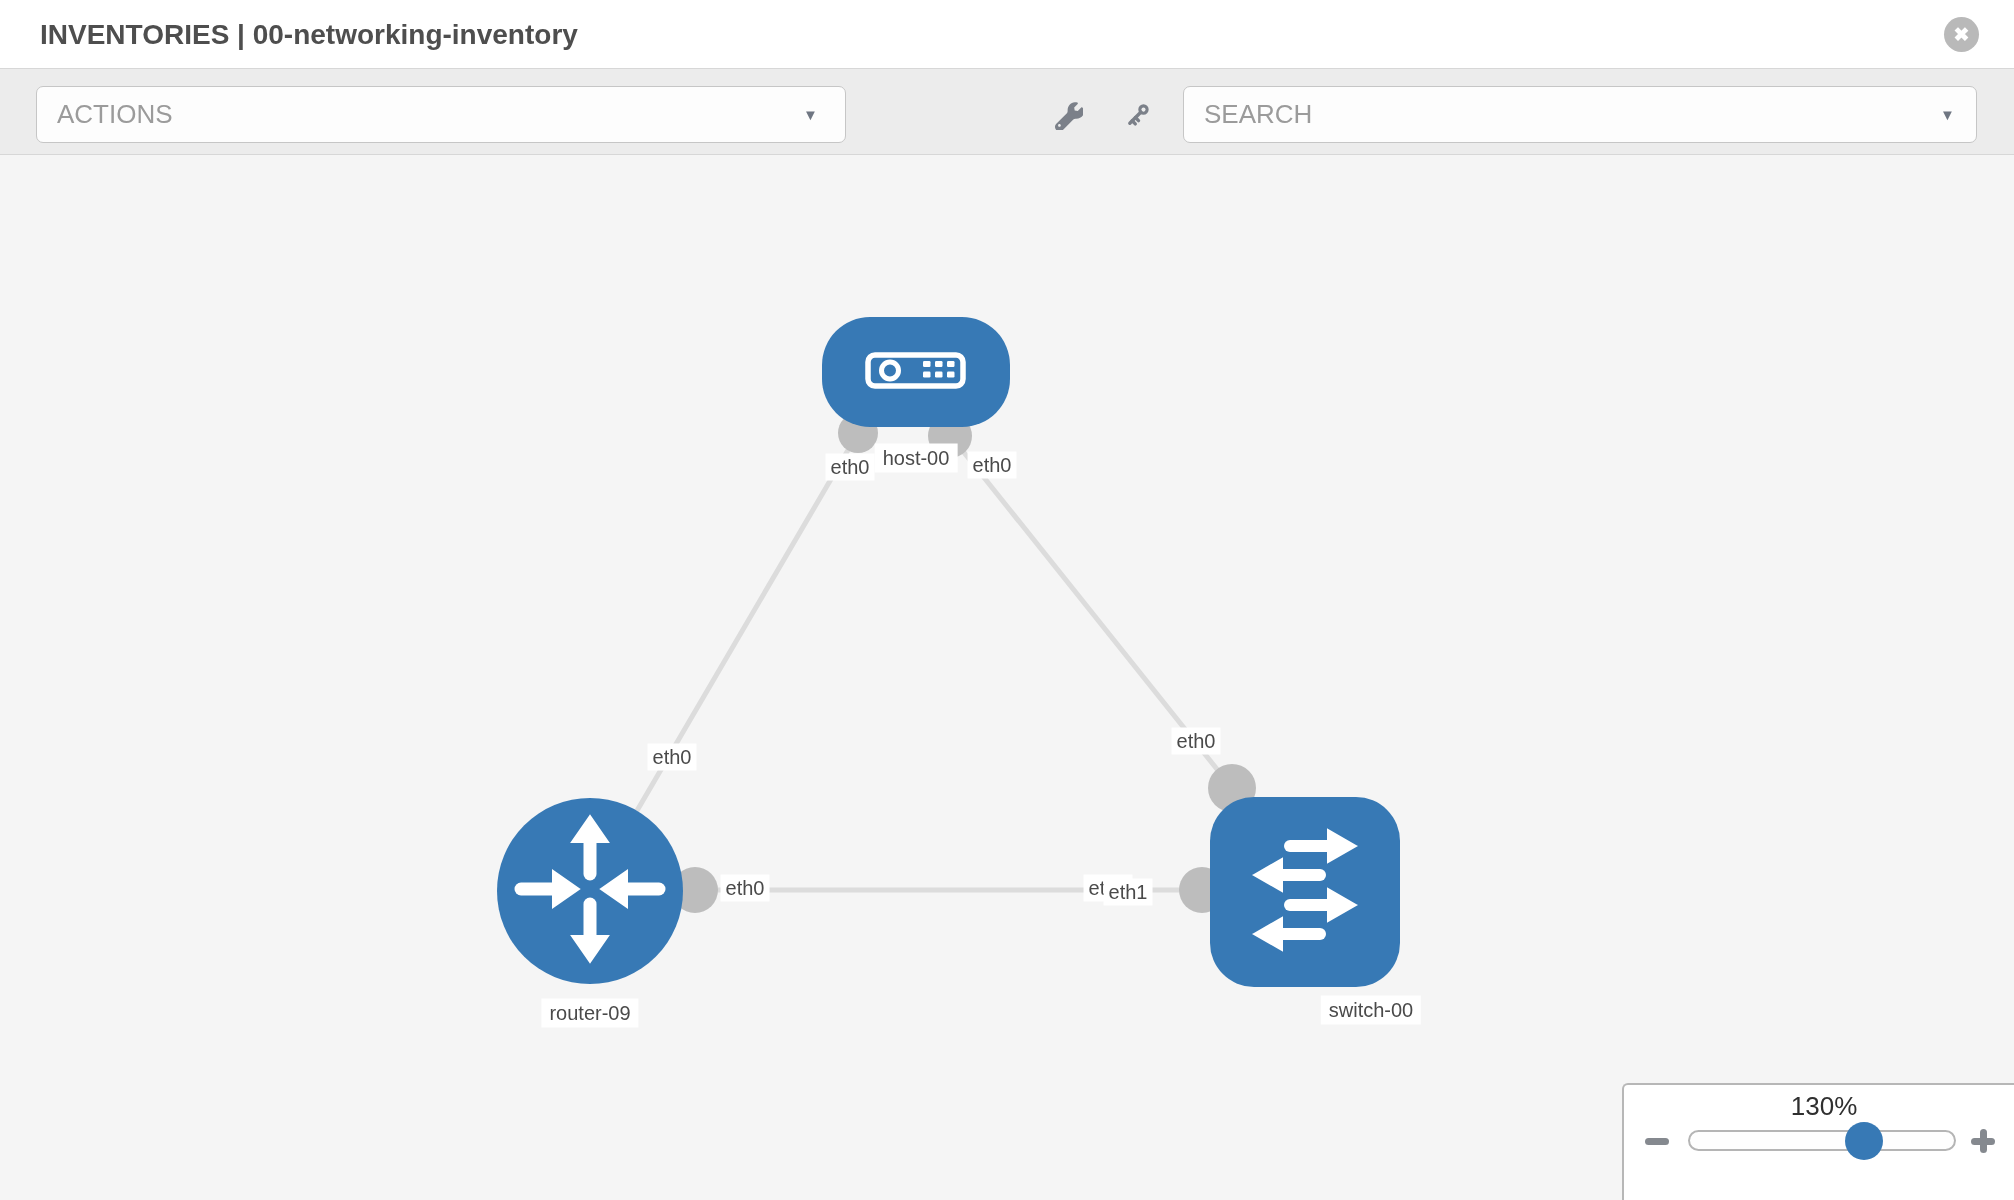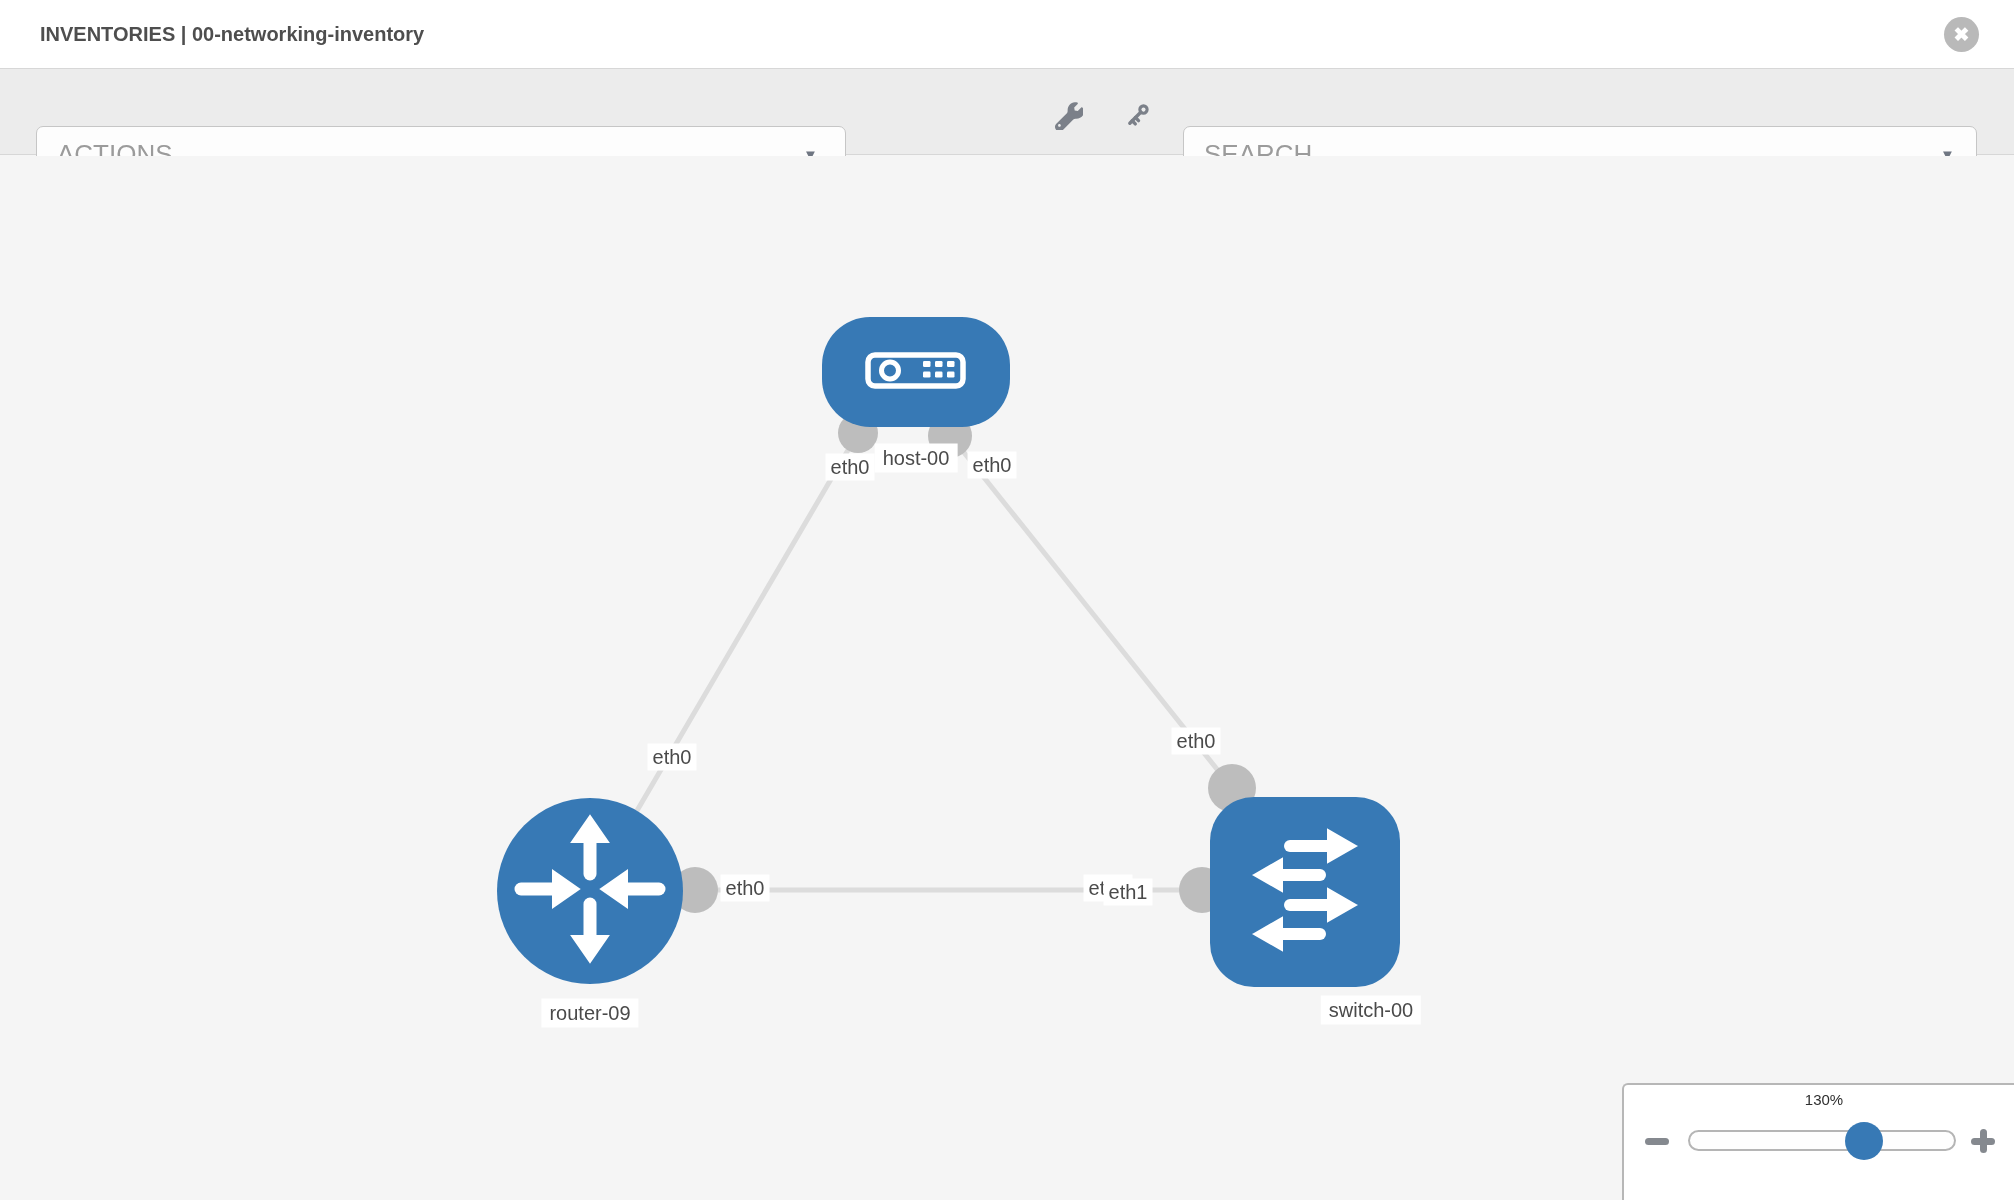--- a/index.html
+++ b/index.html
@@ -7,35 +7,35 @@
     position:relative;width:2014px;height:1200px;overflow:hidden;
     font-family:"Liberation Sans",sans-serif;background:#f5f5f5;
   }
   
   .header{
     position:absolute;top:0;left:0;width:2014px;height:69px;background:#ffffff;
     border-bottom:1px solid #d7d7d7;box-sizing:border-box;
   }
   .page-title{
     position:absolute;left:40px;top:0;line-height:69px;
-    font-size:20px;font-weight:bold;color:#4e4e4e;white-space:nowrap;
+    font-size:28px;font-weight:bold;color:#4e4e4e;white-space:nowrap;
   }
   .close-btn{
     position:absolute;left:1944px;top:17px;width:35px;height:35px;border-radius:50%;
     background:#b9b9b9;color:#ffffff;text-align:center;line-height:35px;
     font-size:19px;font-weight:bold;cursor:pointer;
   }
   
   .toolbar{
     position:absolute;top:69px;left:0;width:2014px;height:86px;background:#ececec;
     border-bottom:1px solid #d7d7d7;box-sizing:border-box;
   }
   .select-box{
     position:absolute;top:17px;height:57px;background:#fdfdfd;
-    border:1px solid #c6c6c6;border-radius:7px;box-sizing:border-box;margin-top:40px;
+    border:1px solid #c6c6c6;border-radius:7px;box-sizing:border-box;
   }
   .select-box .sel-label{
     position:absolute;left:20px;top:0;line-height:55px;font-size:26px;color:#9b9b9b;
     white-space:nowrap;
   }
   .caret{
     position:absolute;top:0;line-height:55px;font-size:15px;color:#6f7682;
   }
   .actions-box{left:36px;width:810px;}
   .search-box{left:1183px;width:794px;}
@@ -64,21 +64,21 @@
   .iface-back{z-index:4;}
   .iface-front{z-index:5;}
   
   .zoom-panel{
     position:absolute;left:1622px;top:927px;width:392px;height:117px;background:#ffffff;
     border-top:2px solid #b7b7b7;border-left:2px solid #b7b7b7;
     border-top-left-radius:6px;box-sizing:border-box;
   }
   .zoom-level{
     position:absolute;left:200px;top:6px;transform:translateX(-50%);
-    font-size:15px;color:#2f2f2f;
+    font-size:26px;color:#2f2f2f;
   }
   .zoom-btn{position:absolute;display:flex;align-items:center;justify-content:center;
     width:30px;height:30px;cursor:pointer;}
   .zoom-out-btn{left:18px;top:41px;}
   .zoom-in-btn{left:344px;top:41px;}
   .hbar{width:24px;height:7px;border-radius:3.5px;background:#85898f;}
   .plus-wrap{position:relative;width:24px;height:24px;}
   .plus-wrap .hbar{position:absolute;left:0;top:8.5px;}
   .plus-wrap .vbar{
     position:absolute;left:8.5px;top:0;width:7px;height:24px;border-radius:3.5px;background:#85898f;

